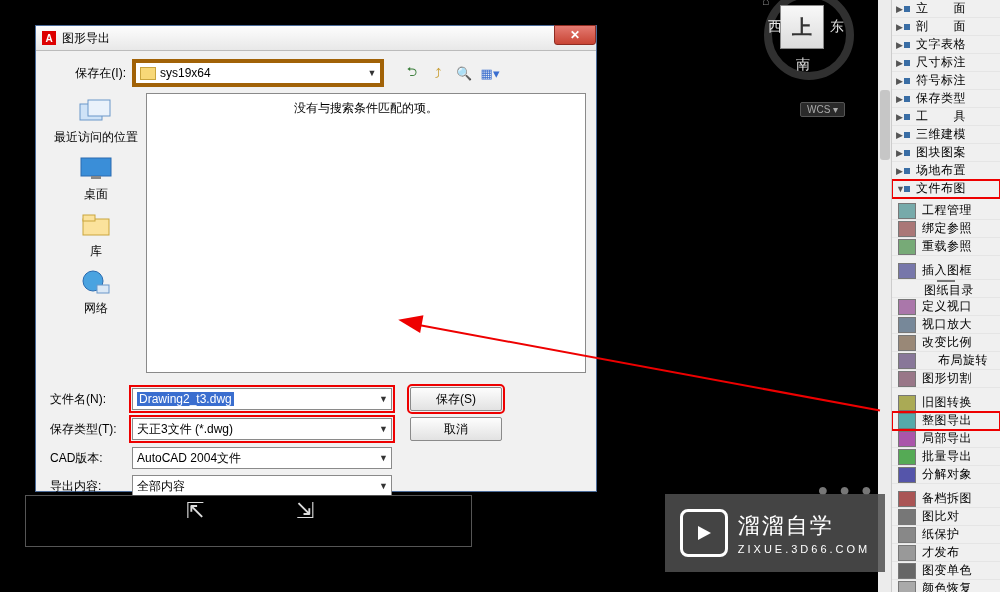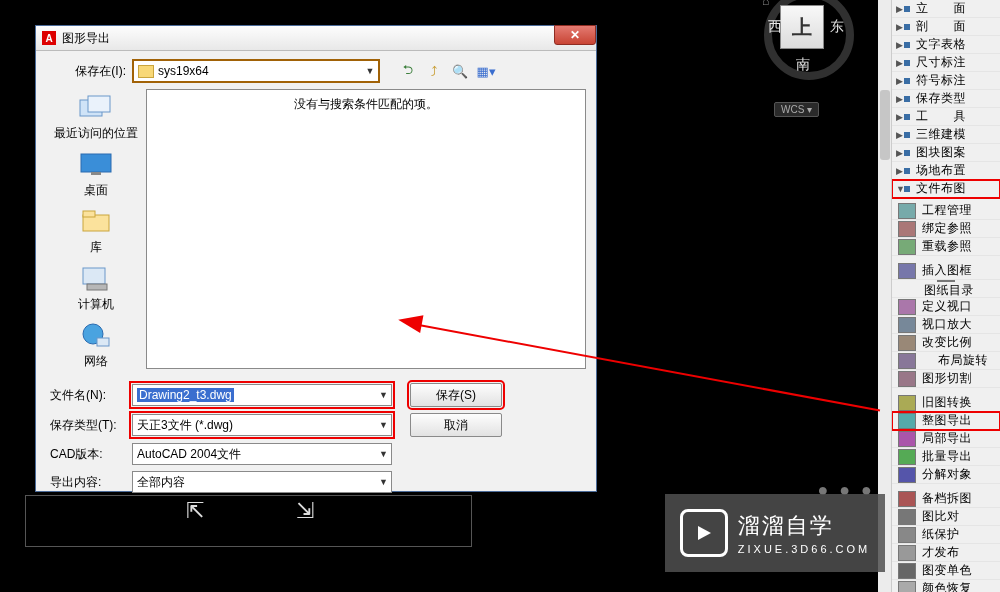--- a/index.html
+++ b/index.html
@@ -113,21 +113,21 @@
     font-weight:bold;
   }
 
   .dlg-body { padding: 8px 10px 10px 10px; }
 
   .row { display:flex; align-items:center; margin-bottom:6px; }
   .lbl { width:80px; text-align:right; padding-right:6px; }
 
   .path-combo {
     flex:1; max-width:240px; height:20px; background:#fff;
-    border:2px solid #a16207; display:flex; align-items:center;
+    border:4px solid #a16207; display:flex; align-items:center;
     padding-left:4px;
   }
   .folder-ic { width:14px; height:11px; background:#f8d877; border:1px solid #caa53d; margin-right:4px; }
   .combo-arrow { margin-left:auto; width:16px; text-align:center; font-size:9px; color:#333; }
 
   .tool-icons { display:flex; gap:10px; margin-left:20px; }
   .tool-icons span { width:16px; height:16px; display:flex; align-items:center; justify-content:center; font-size:13px; }
 
   .main-area { display:flex; height:280px; }
   .places {
@@ -180,21 +180,21 @@
     display:flex; align-items:center; justify-content:center;
     color:#333; font-size:20px; font-weight:bold;
   }
   .ring { position:absolute; left:24px; top:-10px; width:74px; height:74px;
           border:8px solid rgba(120,120,120,0.4); border-radius:50%; }
   .dir { position:absolute; font-size:14px; color:#e6e6e6; } 
   .dir.w { left:28px; top:18px; }
   .dir.e { left:90px; top:18px; }
   .dir.s { left:56px; top:56px; }
   .wcs {
-    position:absolute; left:34px; top:102px;
+    position:absolute; left:60px; top:102px;
     background:#2a2a2a; color:#aaa; font-size:10px;
     padding:1px 6px; border:1px solid #555; border-radius:2px;
   }
   .home-ic { position:absolute; left:22px; top:-6px; font-size:12px; color:#888;}
 
   
   .arrow-line {
     position:absolute;
     left:408px; top:322px;
     width:480px; height:2px;
@@ -447,29 +447,20 @@
           <div class="caption">桌面</div>
         </div>
         <div class="place">
           <div class="big-icon">
             <svg width="34" height="26">
                 <rect x="4" y="6" width="26" height="16" fill="#fbe29c" stroke="#caa53d"></rect>
                 <rect x="4" y="2" width="12" height="6" fill="#fbe29c" stroke="#caa53d"></rect>
               </svg>
           </div>
           <div class="caption">库</div>
-        </div>
-        <div class="place">
-          <div class="big-icon">
-            <svg width="34" height="26">
-                <rect x="4" y="2" width="22" height="16" fill="#dbe8f5" stroke="#6a97c9"></rect>
-                <rect x="8" y="18" width="20" height="6" fill="#b7b7b7" stroke="#777"></rect>
-              </svg>
-          </div>
-          <div class="caption">计算机</div>
         </div>
         <div class="place">
           <div class="big-icon">
             <svg width="34" height="28">
                 <circle cx="14" cy="12" r="10" fill="#4aa3e0" stroke="#2a6bb0"></circle>
                 <rect x="18" y="16" width="12" height="8" fill="#dbe8f5" stroke="#6a97c9"></rect>
               </svg>
           </div>
           <div class="caption">网络</div>
         </div>

